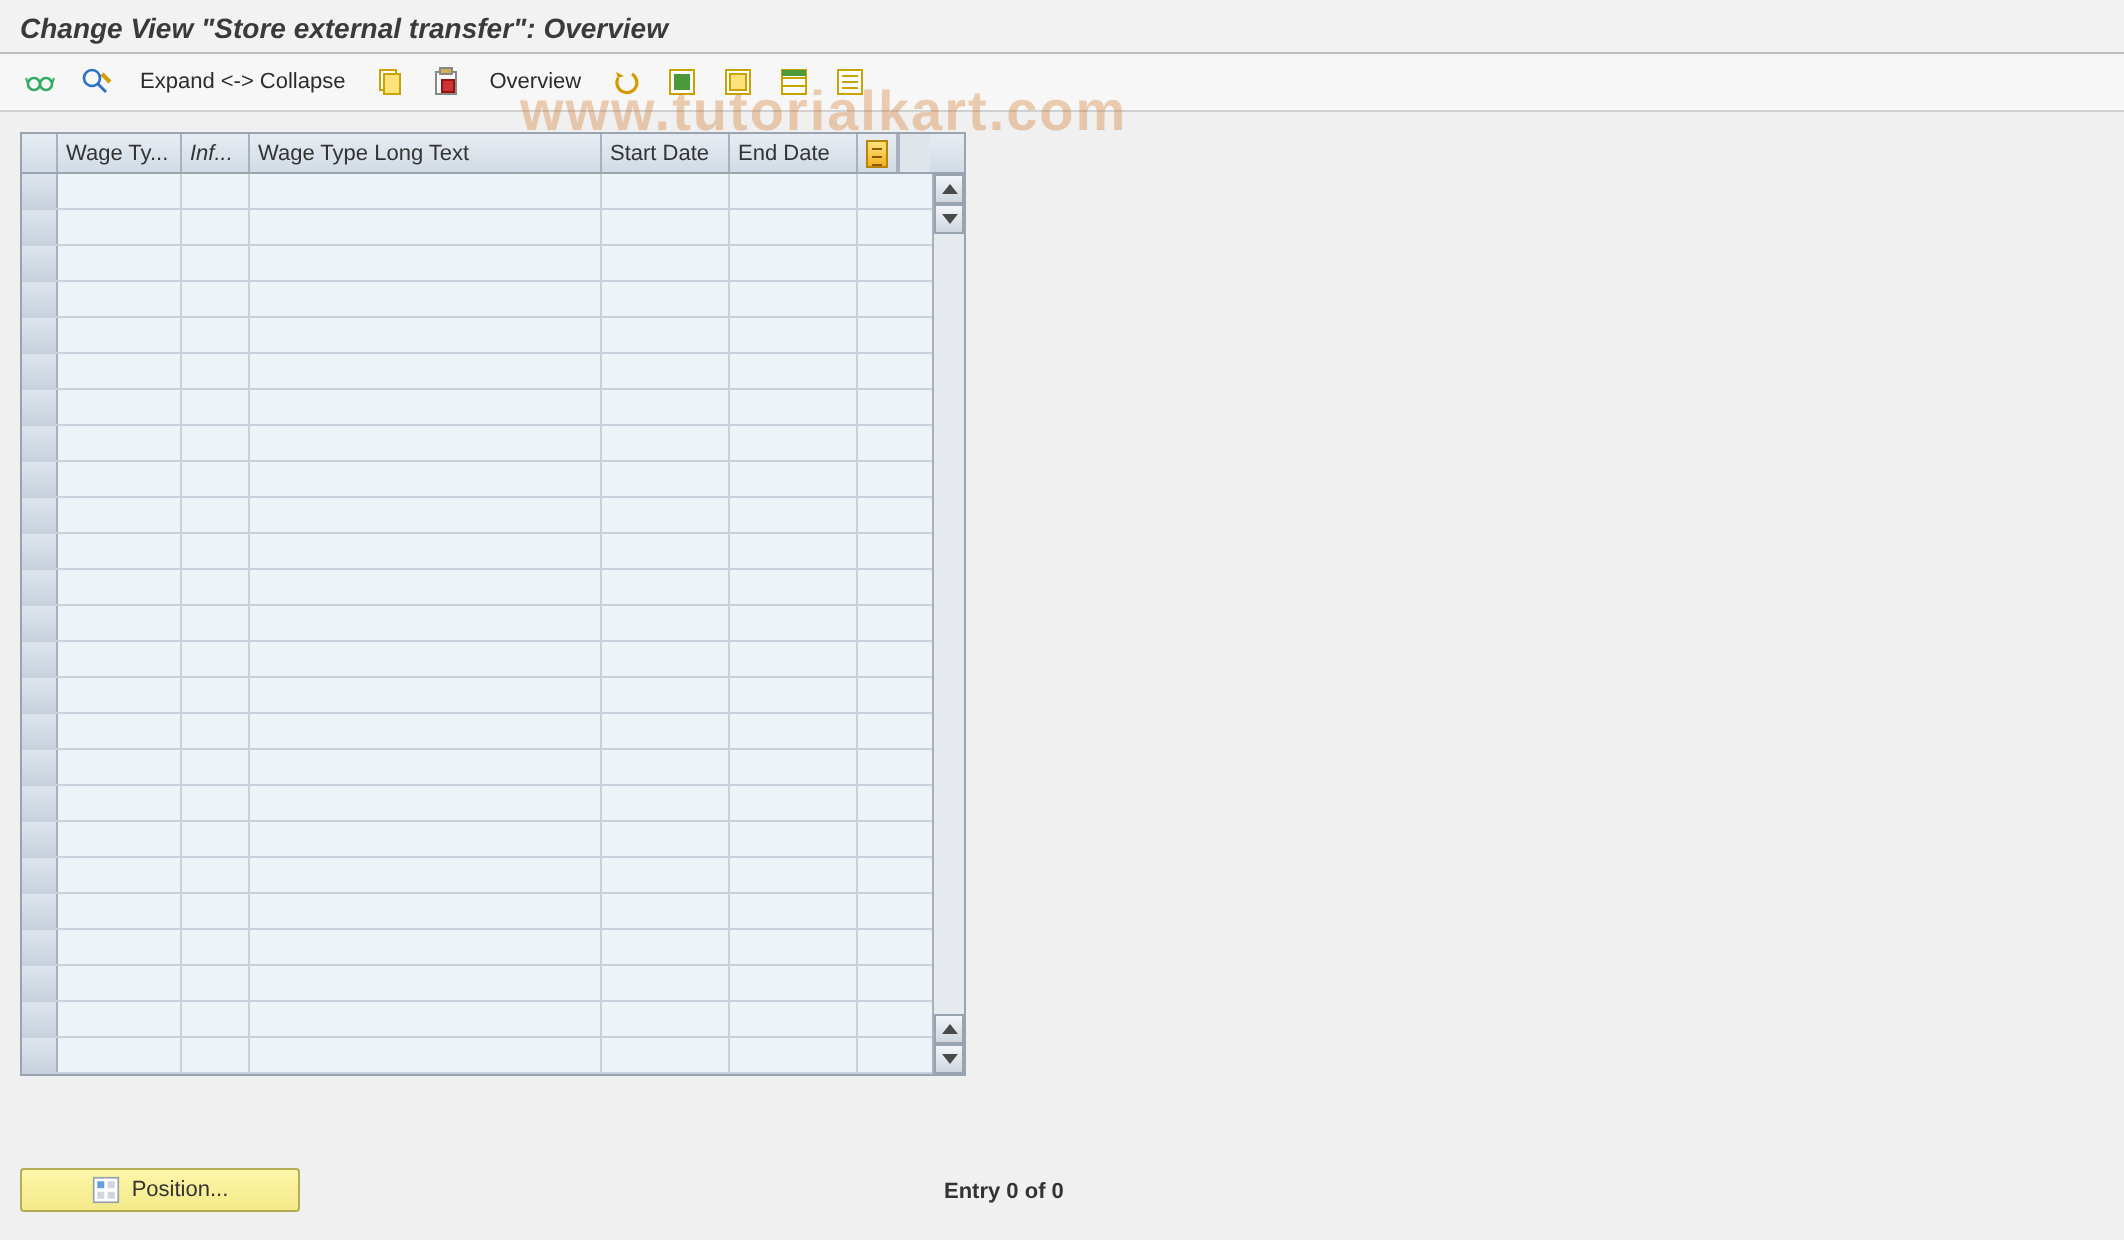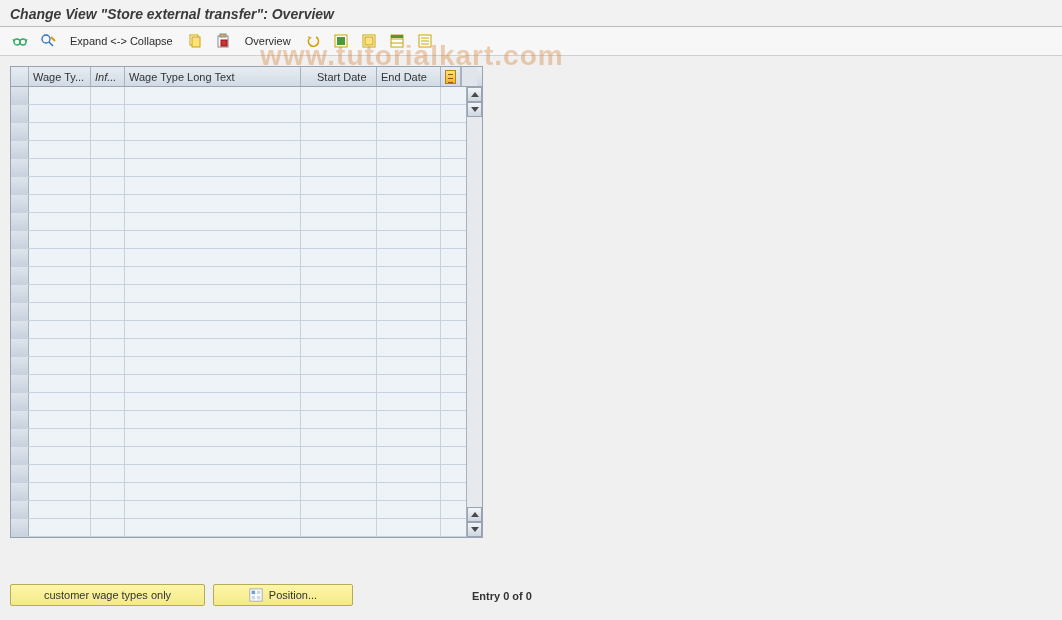--- a/index.html
+++ b/index.html
@@ -69,21 +69,21 @@
     overflow: hidden;
     white-space: nowrap;
     text-overflow: ellipsis;
     display: flex;
     align-items: center;
   }
   .col-sel   { width: 18px; background: linear-gradient(#e6ecf2,#d2dbe5); }
   .col-wt    { width: 62px; }
   .col-inf   { width: 34px; font-style: italic; }
   .col-long  { width: 176px; }
-  .col-sd    { width: 64px; margin-left: 12px; }
+  .col-sd    { width: 64px; }
   .col-ed    { width: 64px; }
   .col-cfg   { width: 20px; display:flex; align-items:center; justify-content:center; }
   .col-scroll{ width: 16px; background:#e0e5ec; border-left:1px solid #a8b2be;}
   .grid-body {
     position: relative;
     height: 450px;
     display: flex;
   }
   .rows {
     flex: 1;
@@ -504,21 +504,20 @@
           <div class="tri up"></div>
         </div>
       <div class="arrow down">
           <div class="tri down"></div>
         </div>
     </div>
   </div>
 </div>
 
 <div class="footer">
-  <button class="sap-btn btn-wide">customer wage types only</button>
   <button class="sap-btn btn-pos">
     <svg class="icon" viewBox="0 0 16 16">
         <rect x="1" y="1" width="14" height="14" fill="#fff" stroke="#9aa4b0"></rect>
         <rect x="3" y="3" width="4" height="4" fill="#6aa0d8"></rect>
         <rect x="9" y="3" width="4" height="4" fill="#cfd6df"></rect>
         <rect x="3" y="9" width="4" height="4" fill="#cfd6df"></rect>
         <rect x="9" y="9" width="4" height="4" fill="#cfd6df"></rect>
       </svg>
     <span>Position...</span>
   </button>

